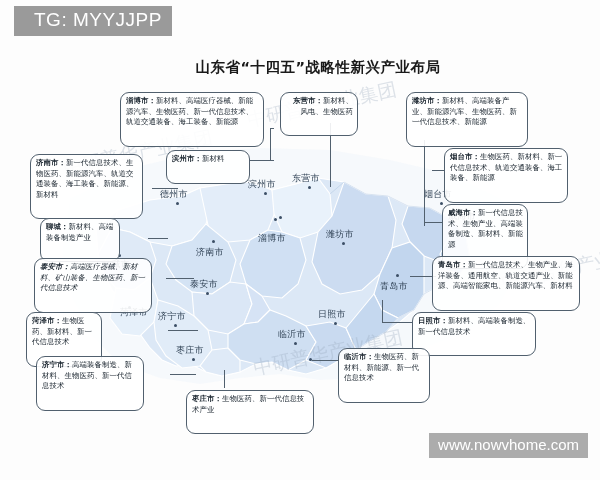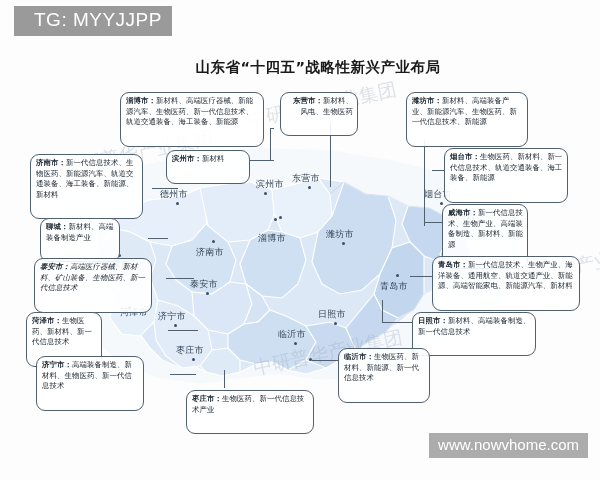--- a/index.html
+++ b/index.html
@@ -237,21 +237,21 @@
     </svg>
 
     <div class="wm rot" style="left:62px; top:62px;">中研普华产业集团</div>
     <div class="wm rot" style="left:252px; top:262px;">中研普华产业集团</div>
     <div class="wm rot" style="left:500px; top:176px;">中研普华产业集团</div>
     <div class="wm rot" style="left:246px; top:14px;">中研普华产业集团</div>
 
     <div class="city-label" style="left:160px; top:110px;">德州市</div>
     <div class="city-dot" style="left:176px; top:124px;"></div>
 
-    <div class="city-label" style="left:256px; top:100px;">滨州市</div>
+    <div class="city-label" style="left:248px; top:100px;">滨州市</div>
     <div class="city-dot" style="left:264px; top:114px;"></div>
 
     <div class="city-label" style="left:292px; top:94px;">东营市</div>
     <div class="city-dot" style="left:308px; top:108px;"></div>
 
     <div class="city-label" style="left:424px; top:110px;">烟台市</div>
     <div class="city-dot" style="left:440px; top:124px;"></div>
 
     <div class="city-label" style="left:448px; top:132px;">威海市</div>
     <div class="city-dot" style="left:462px; top:146px;"></div>

